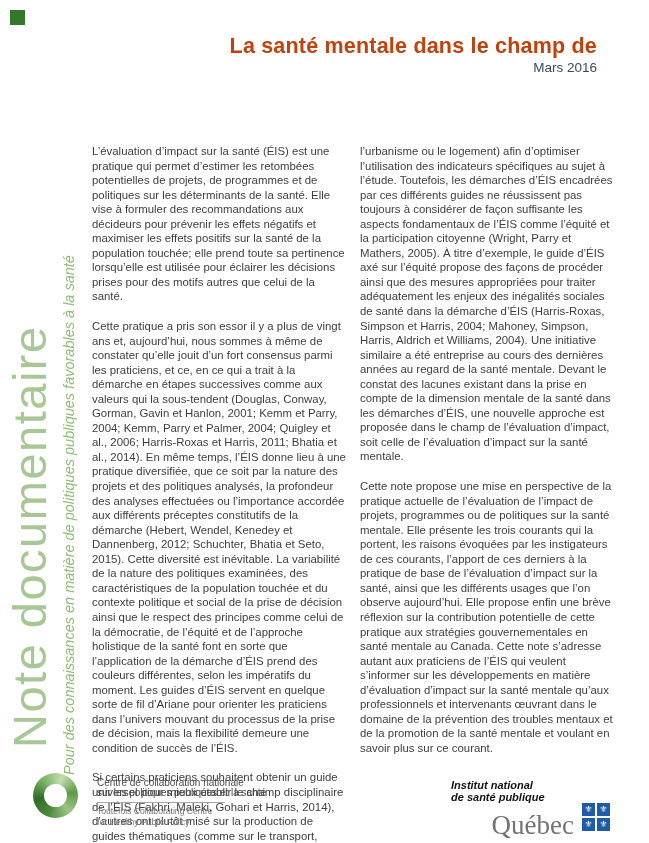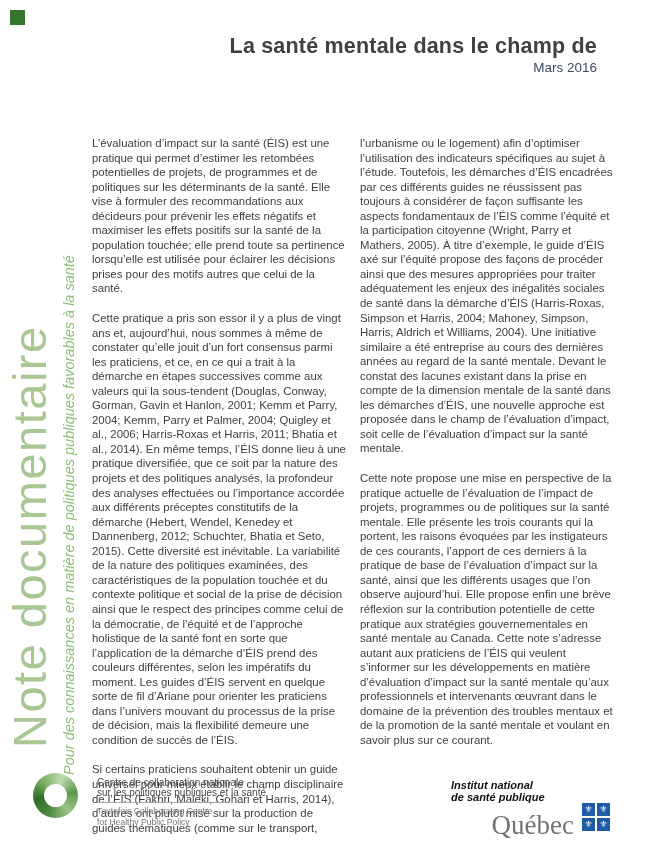--- a/index.html
+++ b/index.html
@@ -24,21 +24,21 @@
   
   .doc-header {
     position: absolute;
     top: 33px; right: 52px;
     text-align: right;
   }
   .doc-title {
     font-size: 21.5px;
     line-height: 27px;
     font-weight: bold;
-    color: #404040;
+    color: #c2410c;
     letter-spacing: 0.2px;
   }
   .doc-date {
     font-size: 13.5px;
     color: #3B4A63;
   }
 
   
   .sidebar-title {
     position: absolute;
@@ -68,21 +68,21 @@
   
   .columns {
     position: absolute;
     left: 92px; top: 136px;
     width: 524px;
     display: flex;
     gap: 13px;
   }
   .col { width: 255px; }
   .col p {
-    margin: 0 0 15px 0;
+    margin: 8px 0 15px 0;
     font-size: 11.4px;
     line-height: 14.55px;
     color: #3E3E3E;
   }
 
   
   .swirl {
     position: absolute;
     left: 33px; top: 773px;
     width: 45px; height: 45px;

